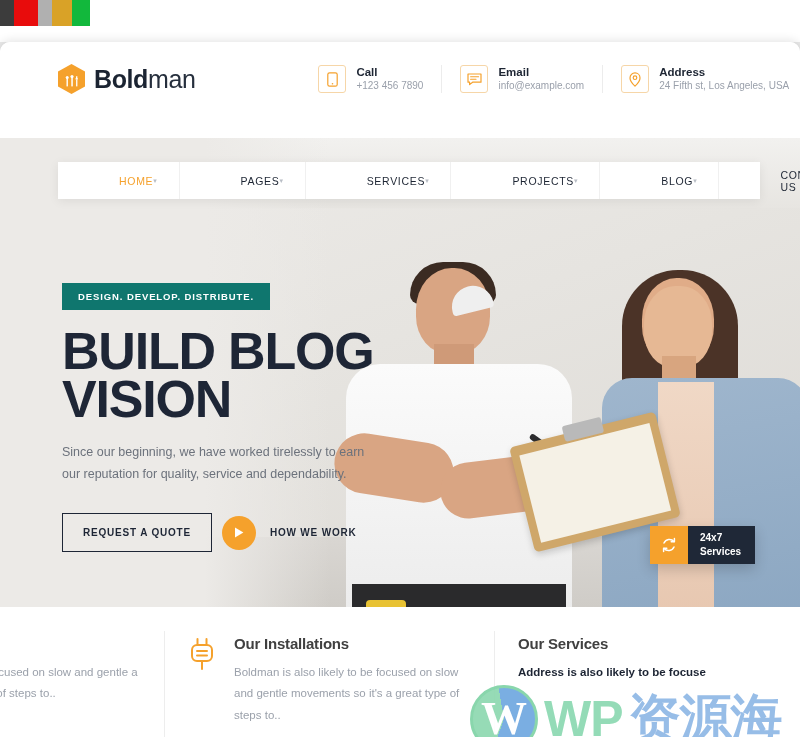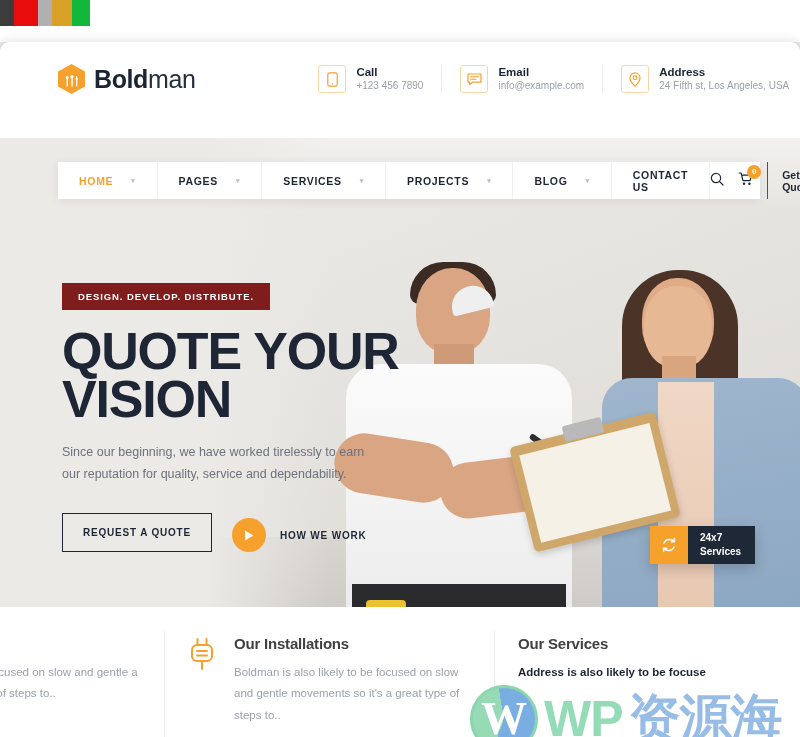--- a/index.html
+++ b/index.html
@@ -66,24 +66,25 @@
   .cval { font-size: 10px; color: #9aa0ab; line-height: 1.35; white-space: nowrap; }
 
   
   #nav {
     position: absolute; top: 120px; left: 58px; width: 702px; height: 37px;
     background: #fff; z-index: 30;
     display: flex; align-items: center;
     box-shadow: 0 2px 10px rgba(0,0,0,.07);
   }
   .nav-item {
-    font-size: 10.5px; font-weight: 700; letter-spacing: .7px;
+    font-size: 10.5px; font-weight: 400; letter-spacing: .7px;
     color: #1d2533; padding: 0 21px; height: 37px;
-    display: flex; align-items: center; gap: 18px; cursor: pointer;
+    display: flex; align-items: center; gap: 0; cursor: pointer;
     border-right: 1px solid #f0f0f0;
+    margin-left: 40px;
   }
   .nav-item.active { color: #F5A12C; }
   .caret { font-size: 7px; color: #b9bec6; }
   #nav-tools { margin-left: auto; display: flex; align-items: center; gap: 14px; padding-right: 10px; }
   #cart-wrap { position: relative; }
   #cart-badge {
     position: absolute; top: -7px; right: -8px;
     width: 14px; height: 14px; border-radius: 50%;
     background: #F5A12C; color: #fff; font-size: 8px; font-weight: 700;
     display: flex; align-items: center; justify-content: center;
@@ -157,30 +158,30 @@
   #clipboard .paper { position:absolute; left:8px; top:10px; width:134px; height:90px; background:#f5f1e6; }
   #clipboard .clip { position:absolute; left:56px; top:-8px; width:40px; height:16px;
      background:#b9b9b9; border-radius:3px; }
 
   #hero-fade { position:absolute; left:0; top:0; width:330px; height:469px;
      background:linear-gradient(90deg,#eceae7 0%,#eceae7 62%,rgba(236,234,231,0) 100%); }
 
   
   #hero-content { position: absolute; left: 62px; top: 145px; z-index: 14; }
   #eyebrow {
-    display:inline-block; background:#7f1d1d; color:#fff;
+    display:inline-block; background:#0f766e; color:#fff;
     font-size:9.5px; font-weight:700; letter-spacing:.9px;
     padding:8px 16px;
   }
   #hero-title {
     margin-top: 18px; font-size: 52px; line-height: .92; font-weight: 800;
     color: #1e2636; letter-spacing: -1.2px;
   }
   #hero-sub { margin-top: 18px; font-size: 12.5px; line-height: 1.75; color:#6c727c; max-width:310px; }
-  #hero-actions { margin-top: 28px; display:flex; align-items:flex-end; gap: 20px; }
+  #hero-actions { margin-top: 28px; display:flex; align-items:center; gap: 10px; }
   #req-btn {
     border:1.5px solid #1e2636; background:transparent; color:#1e2636;
     font-size:10px; font-weight:700; letter-spacing:.8px; padding:13px 20px; cursor:pointer;
   }
   #play-wrap { display:flex; align-items:center; gap:14px; cursor:pointer; }
   #play-circle {
     width:34px; height:34px; border-radius:50%; background:#F5A12C;
     display:flex; align-items:center; justify-content:center;
   }
   #play-label { font-size:10px; font-weight:700; letter-spacing:.8px; color:#1e2636; }
@@ -330,21 +331,21 @@
     <div id="clipboard">
       <div class="clip"></div>
         <div class="paper"></div>
     </div>
     <div id="helmet"></div>
     <div id="hero-fade"></div>
 
     <div id="hero-content">
       <div id="eyebrow">DESIGN. DEVELOP. DISTRIBUTE.</div>
       <div id="hero-title">
-        <div>QUOTE YOUR</div>
+        <div>BUILD BLOG</div>
         <div>VISION</div>
       </div>
       <div id="hero-sub">Since our beginning, we have worked tirelessly to earn our reputation for quality, service and dependability.</div>
       <div id="hero-actions">
         <button id="req-btn">REQUEST A QUOTE</button>
         <div id="play-wrap">
           <div id="play-circle">
             <svg width="12" height="13" viewBox="0 0 12 13">
                 <path d="M2 1.4 10.4 6.5 2 11.6z" fill="#fff"></path>
               </svg>

